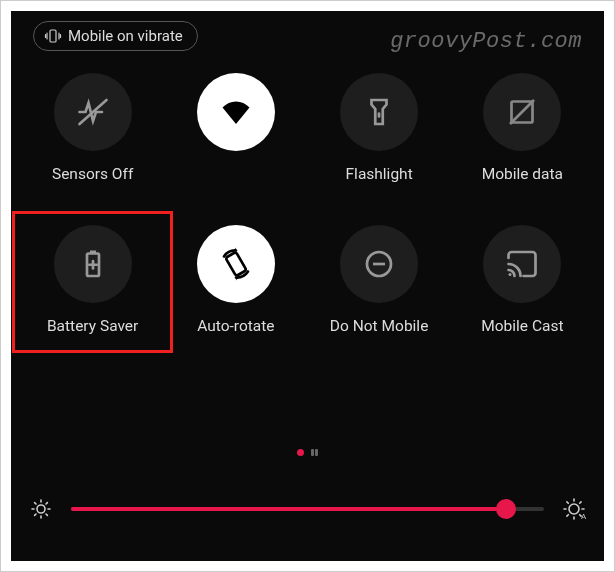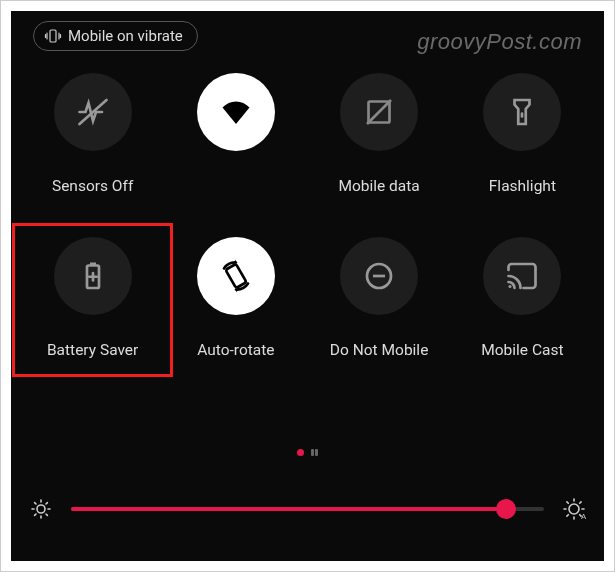--- a/index.html
+++ b/index.html
@@ -35,40 +35,40 @@
       padding: 5px 14px 5px 10px;
       color: #ddd;
       font-size: 15px;
     }
     .status-chip svg { width: 18px; height: 18px; }
     .watermark {
       position: absolute;
       top: 18px;
       right: 22px;
       color: #6a6a6a;
-      font-family: Liberation Sans, sans-serif;
+      font-family: Liberation Mono, monospace;
       font-style: italic;
       font-size: 22px;
       letter-spacing: 0.5px;
     }
     .tiles-grid {
       position: absolute;
       top: 62px;
       left: 0;
       right: 0;
       display: grid;
       grid-template-columns: repeat(4, 1fr);
       row-gap: 42px;
       padding: 0 10px;
     }
     .tile {
       display: flex;
       flex-direction: column;
       align-items: center;
-      gap: 26px;
+      gap: 14px;
       position: relative;
     }
     .tile-circle {
       width: 78px;
       height: 78px;
       border-radius: 50%;
       background: #1e1e1e;
       display: flex;
       align-items: center;
       justify-content: center;
@@ -181,36 +181,36 @@
       <div class="tile">
         <div class="tile-circle active">
           <svg viewBox="0 0 24 24" fill="#000">
             <path d="M12 20 L3 9 C5.5 6.5 8.6 5 12 5 C15.4 5 18.5 6.5 21 9 Z"></path>
           </svg>
         </div>
       </div>
 
       <div class="tile">
         <div class="tile-circle">
+          <svg viewBox="0 0 24 24" fill="none" stroke="#999" stroke-width="1.8">
+            <path d="M7 4h10v3l-2.5 3v10h-5V10L7 7z"></path>
+            <line x1="12" y1="13" x2="12" y2="15" stroke-linecap="round"></line>
+          </svg>
+        </div>
+        <div class="tile-label">Flashlight</div>
+      </div>
+
+      <div class="tile">
+        <div class="tile-circle">
           <svg viewBox="0 0 24 24" fill="none" stroke="#888" stroke-width="1.8">
             <rect x="5" y="5" width="14" height="14" rx="1"></rect>
             <line x1="4" y1="20" x2="20" y2="4"></line>
           </svg>
         </div>
         <div class="tile-label">Mobile data</div>
-      </div>
-
-      <div class="tile">
-        <div class="tile-circle">
-          <svg viewBox="0 0 24 24" fill="none" stroke="#999" stroke-width="1.8">
-            <path d="M7 4h10v3l-2.5 3v10h-5V10L7 7z"></path>
-            <line x1="12" y1="13" x2="12" y2="15" stroke-linecap="round"></line>
-          </svg>
-        </div>
-        <div class="tile-label">Flashlight</div>
       </div>
 
       <div class="tile">
         <div class="highlight-box"></div>
         <div class="tile-circle">
           <svg viewBox="0 0 24 24" fill="none" stroke="#999" stroke-width="1.8">
             <rect x="8" y="5" width="8" height="15" rx="1"></rect>
             <rect x="10" y="3" width="4" height="2" fill="#999" stroke="none"></rect>
             <line x1="12" y1="10" x2="12" y2="15" stroke-linecap="round"></line>
             <line x1="9.5" y1="12.5" x2="14.5" y2="12.5" stroke-linecap="round"></line>

